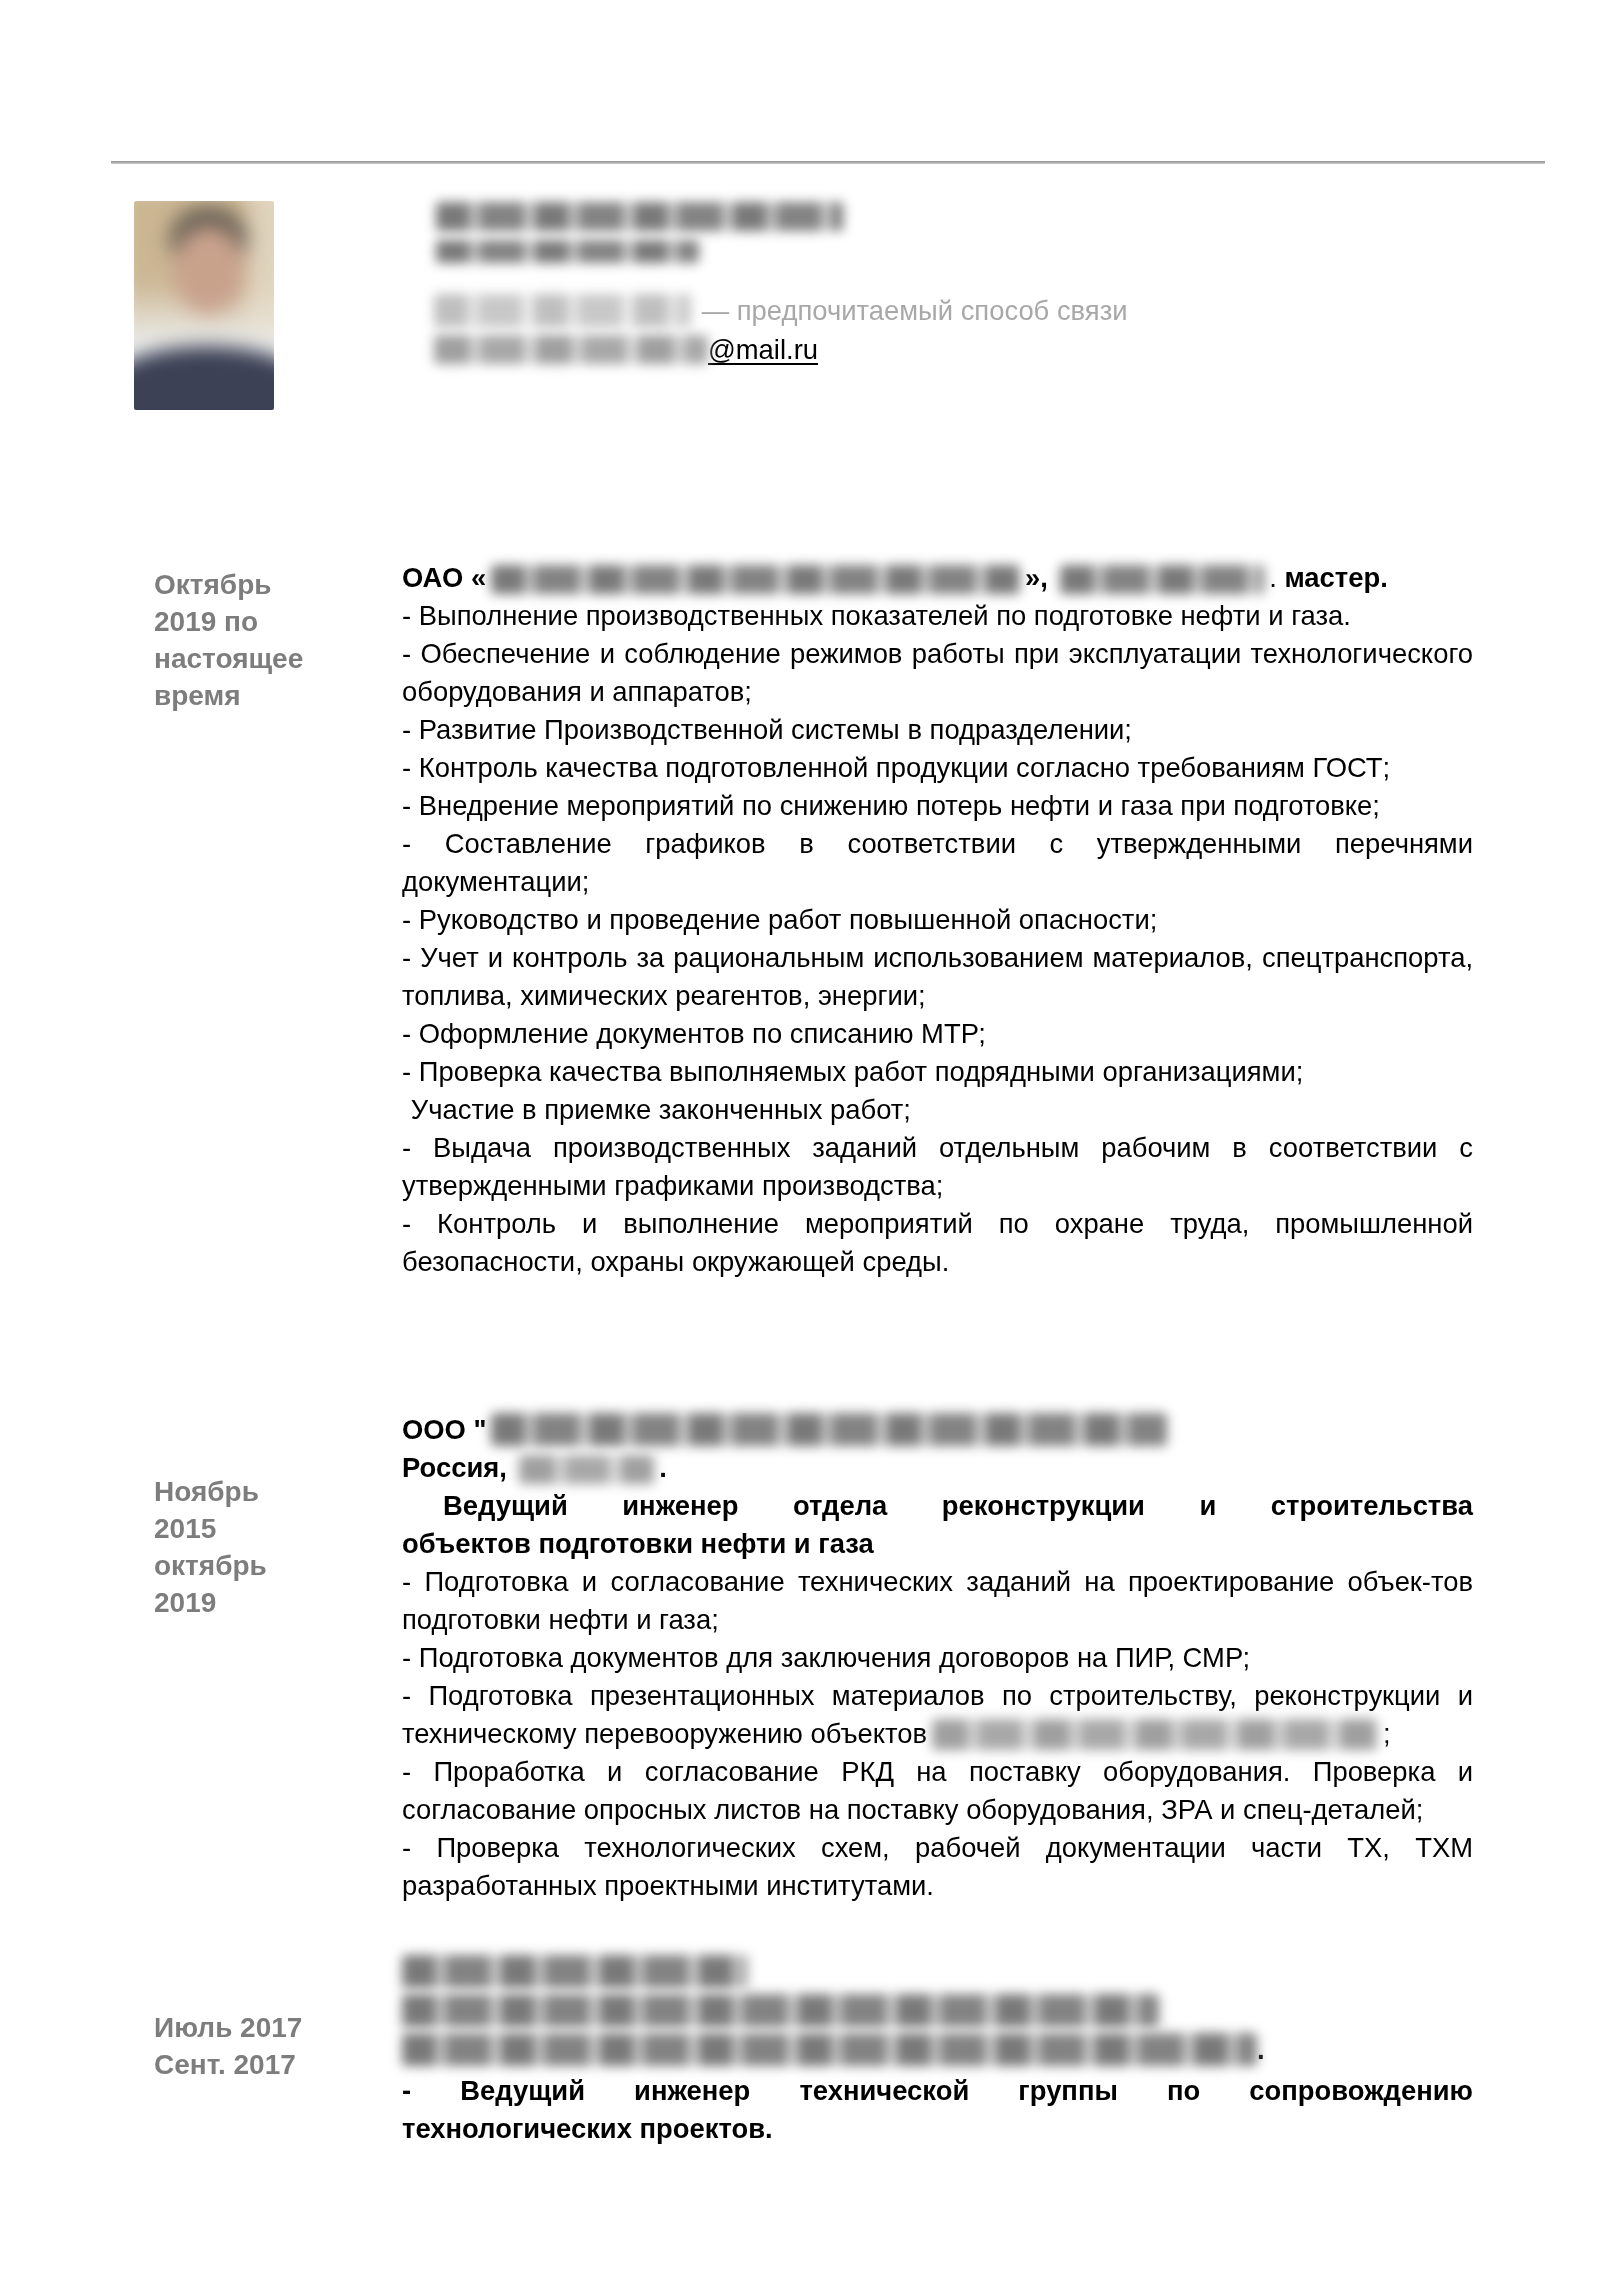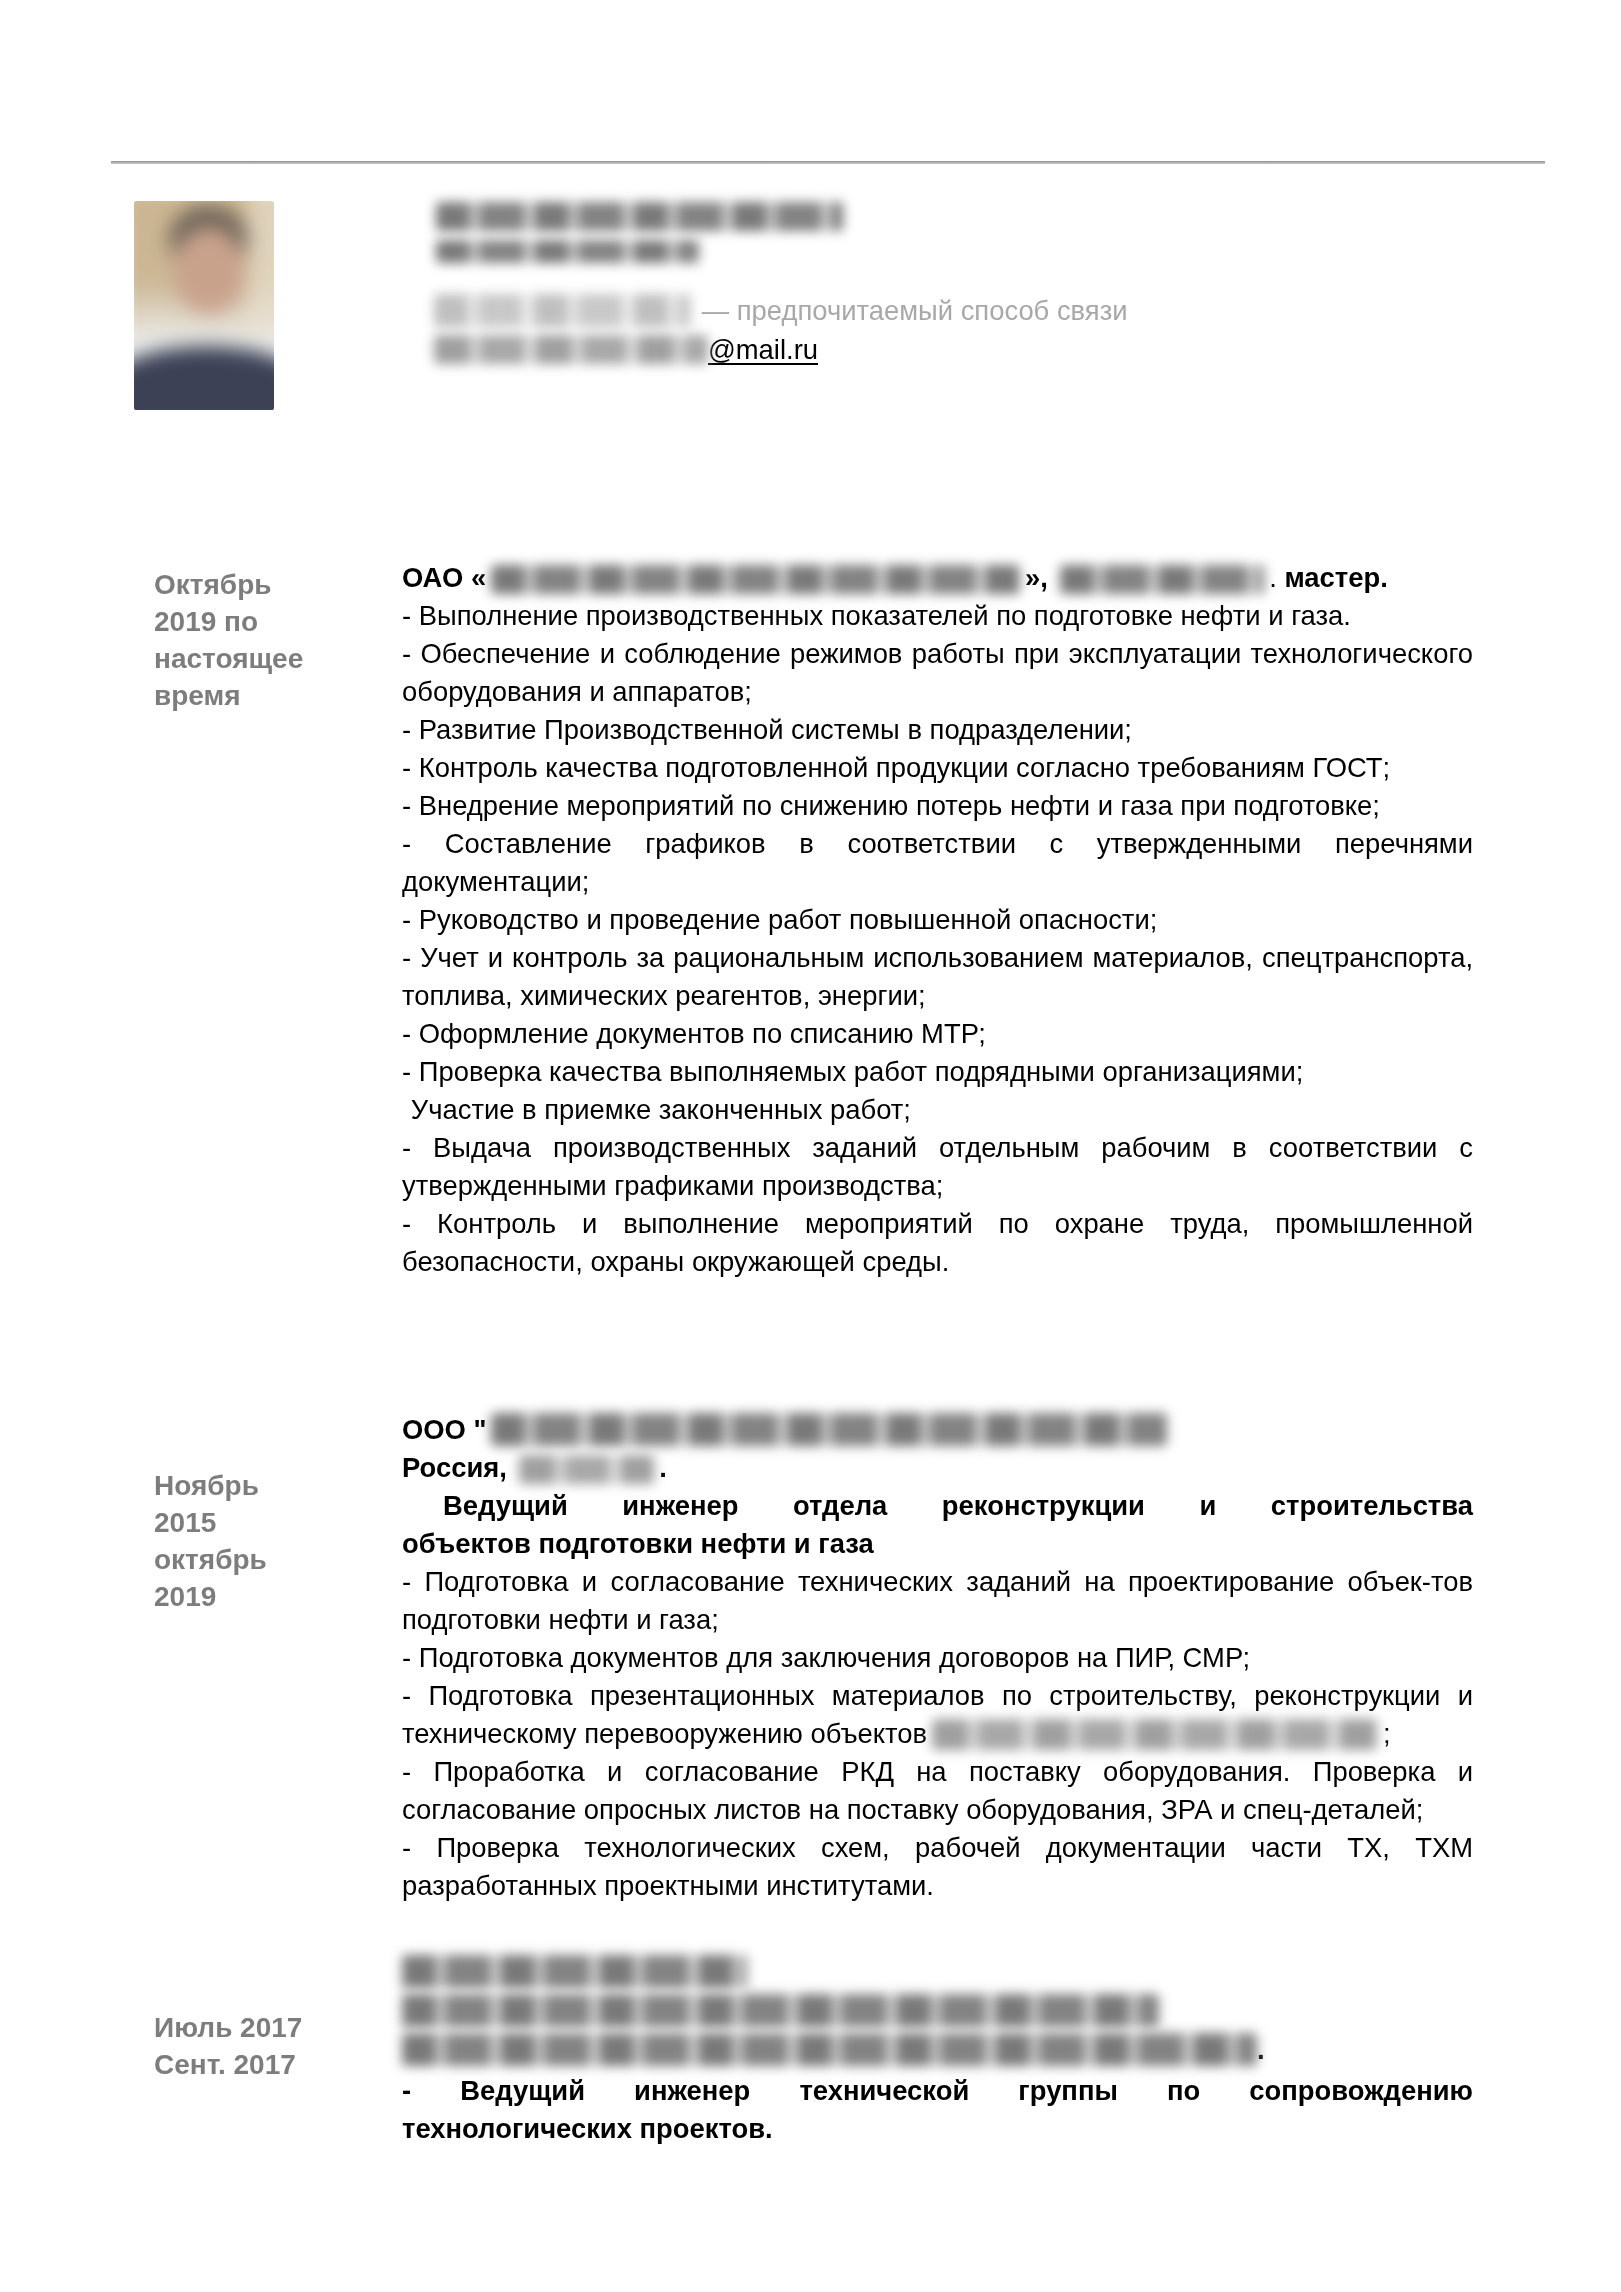--- a/index.html
+++ b/index.html
@@ -106,21 +106,21 @@
       <p>- Учет и контроль за рациональным использованием материалов, спецтранспорта, топлива, химических реагентов, энергии;</p>
       <p>- Оформление документов по списанию МТР;</p>
       <p>- Проверка качества выполняемых работ подрядными организациями;</p>
       <p class="indent-sp">Участие в приемке законченных работ;</p>
       <p>- Выдача производственных заданий отдельным рабочим в соответствии с утвержденными графиками производства;</p>
       <p>- Контроль и выполнение мероприятий по охране труда, промышленной безопасности, охраны окружающей среды.</p>
     </div>
   </div>
 
   <div class="section" style="top:1411px;">
-    <div class="dates" style="top:56px;">
+    <div class="dates" style="top:62px;">
       <div>Ноябрь</div>
       <div>2015</div>
       <div>октябрь</div>
       <div>2019</div>
     </div>
     <div class="sbody">
       <p class="nojust"><span class="bold">ООО "</span><span class="rd rd-dark" style="width:676px;height:33px;"></span></p>
       <p class="nojust bold"><span>Россия, </span><span class="rd" style="width:135px;height:29px;"></span><span>.</span></p>
       <p class="bold jline title-indent">Ведущий инженер отдела реконструкции и строительства</p>
       <p class="bold nojust">объектов подготовки нефти и газа</p>

